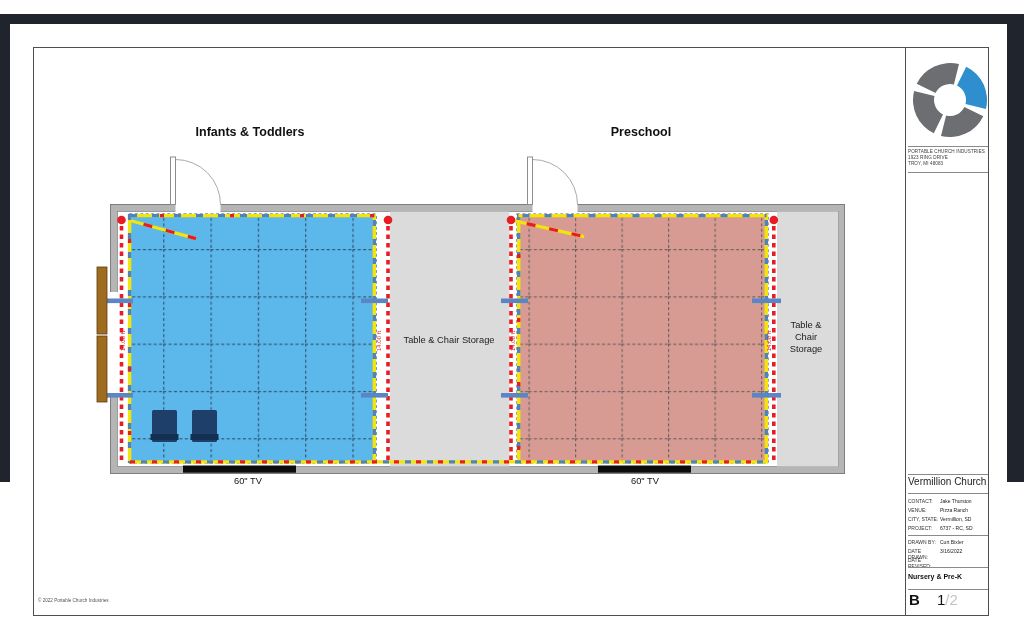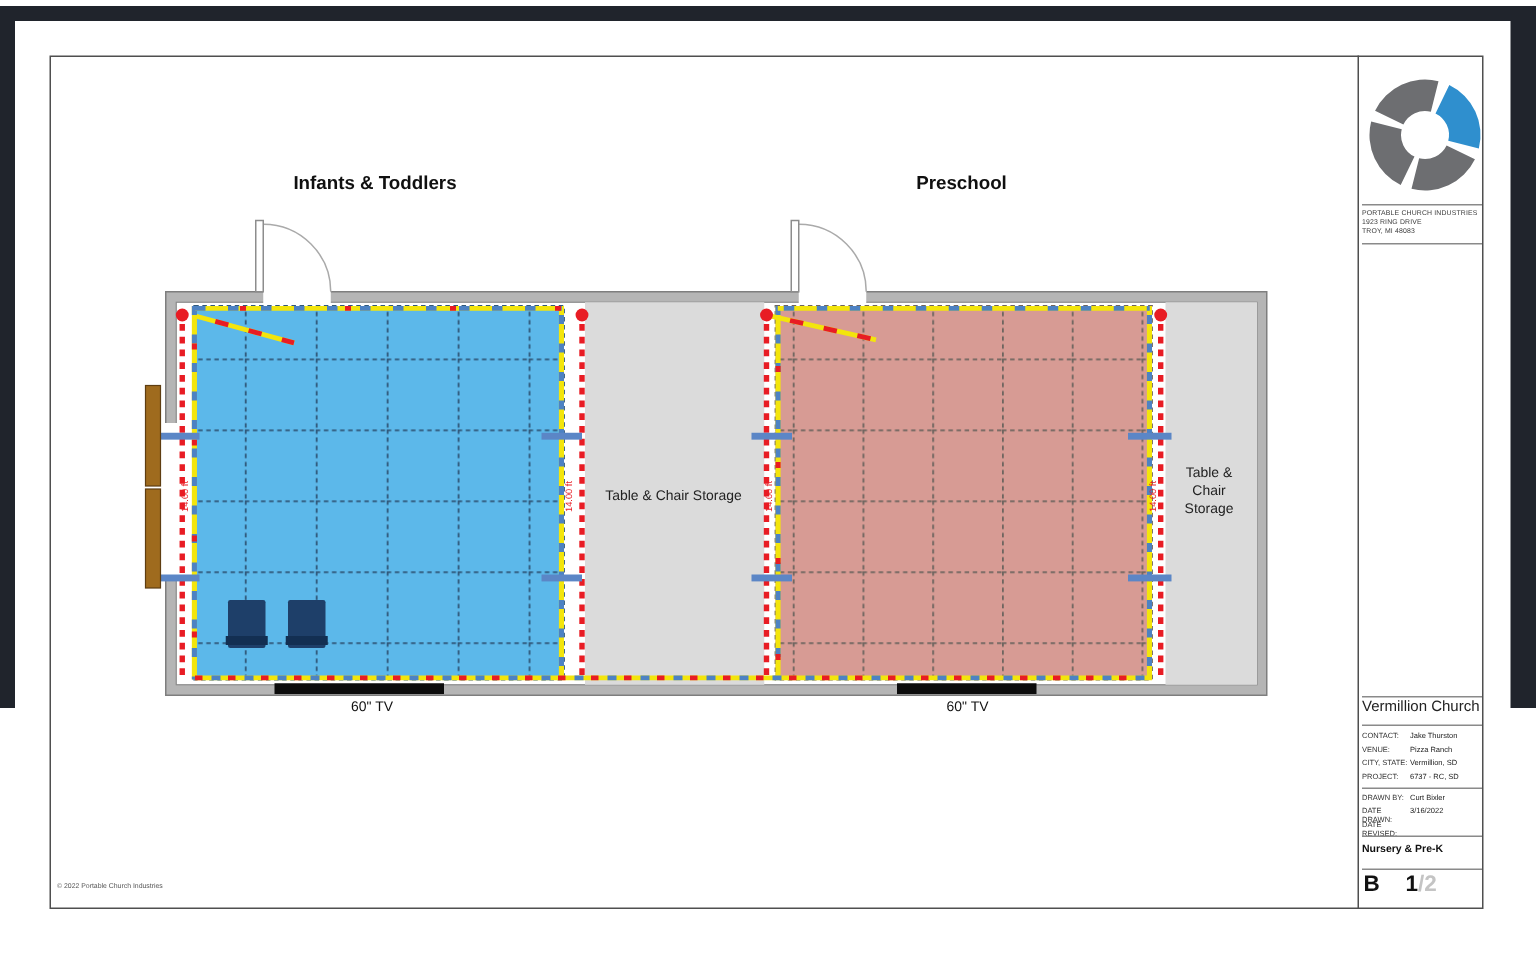--- a/index.html
+++ b/index.html
@@ -1,30 +1,30 @@
 <!DOCTYPE html>
 <html><head>
 <meta charset="utf-8">
 <style>
   *{margin:0;padding:0;box-sizing:border-box}
   html,body{width:1024px;height:640px;overflow:hidden;font-family:"Liberation Sans",sans-serif}
-  #screen{position:absolute;left:0;top:4px;width:1024px;height:468px;background:#20242c}
+  #screen{position:absolute;left:0;top:14px;width:1024px;height:468px;background:#20242c}
   .abs{position:absolute}
   .sheet{left:10px;top:10px;width:997px;height:620px;background:#ffffff}
   .frame{left:33px;top:33px;width:956px;height:569px;border:1px solid #4f4f4f}
   .tbsep{left:905px;top:33px;height:569px;border-left:1px solid #4f4f4f}
   .rule{left:908px;width:80px;border-top:1px solid #8a8a8a;height:0}
   .addr{left:908px;top:135px;width:90px;font-size:4.6px;line-height:6px;color:#3c3c3c;letter-spacing:.1px}
   .client{left:908px;top:462px;width:84px;font-size:10px;color:#222}
   .tb-row{left:908px;width:84px;display:flex;font-size:5px;color:#222;line-height:6px}
   .tb-row .lbl{width:32px;flex:none;color:#333}
   .tb-row .val{flex:1}
   .sheet-title{left:908px;top:559px;font-size:7px;font-weight:bold;color:#111}
   .sheet-letter{left:909px;top:577px;font-size:15px;font-weight:bold;color:#111}
-  .sheet-num{left:937px;top:577px;font-size:15px;font-weight:bold;color:#111}
+  .sheet-num{left:937px;top:577px;font-size:15px;font-weight:normal;color:#111}
   .sheet-num .total{color:#c4c4c4}
   .copyright{left:38px;top:584px;font-size:4.6px;color:#555}
   svg text{font-family:"Liberation Sans",sans-serif}
 </style>
 </head>
 <body>
 
 <div id="screen">
 
   <div class="abs sheet"></div>

